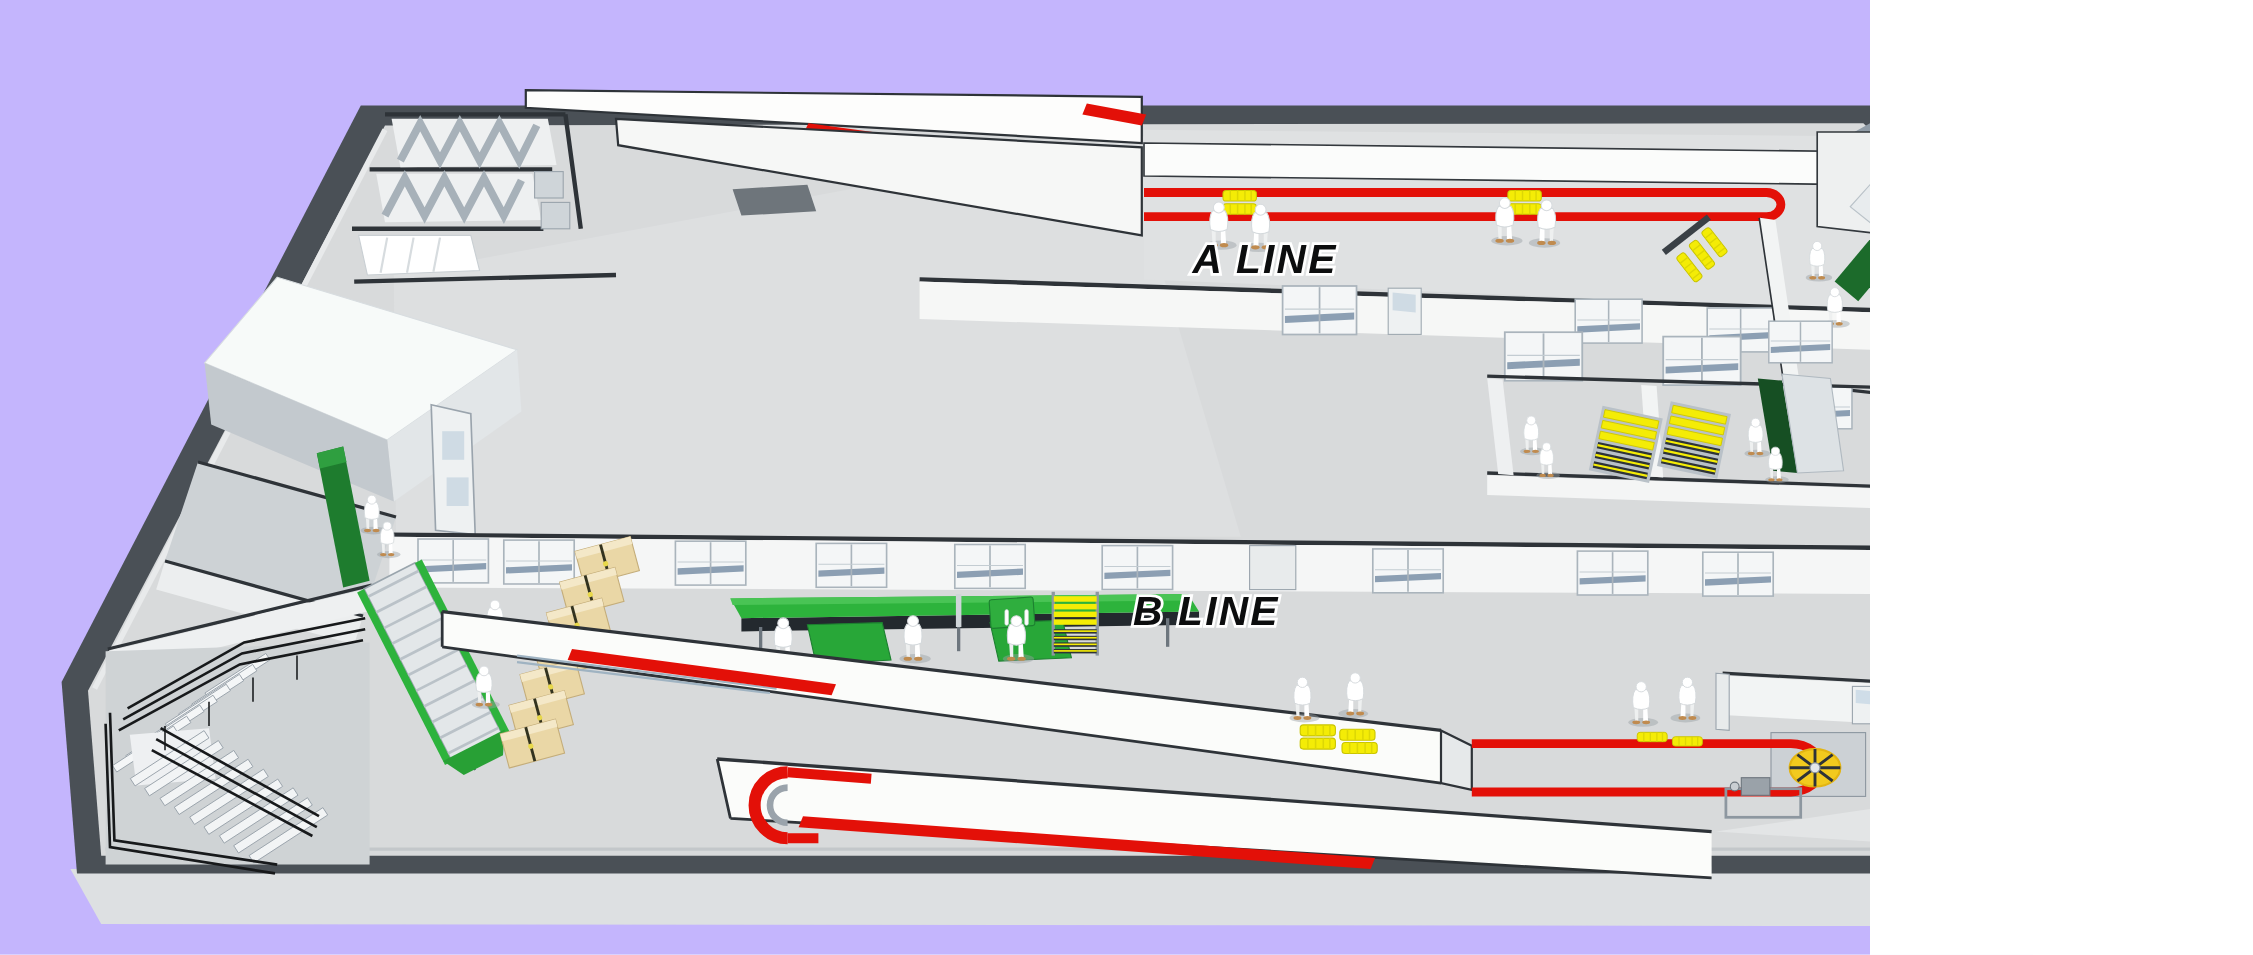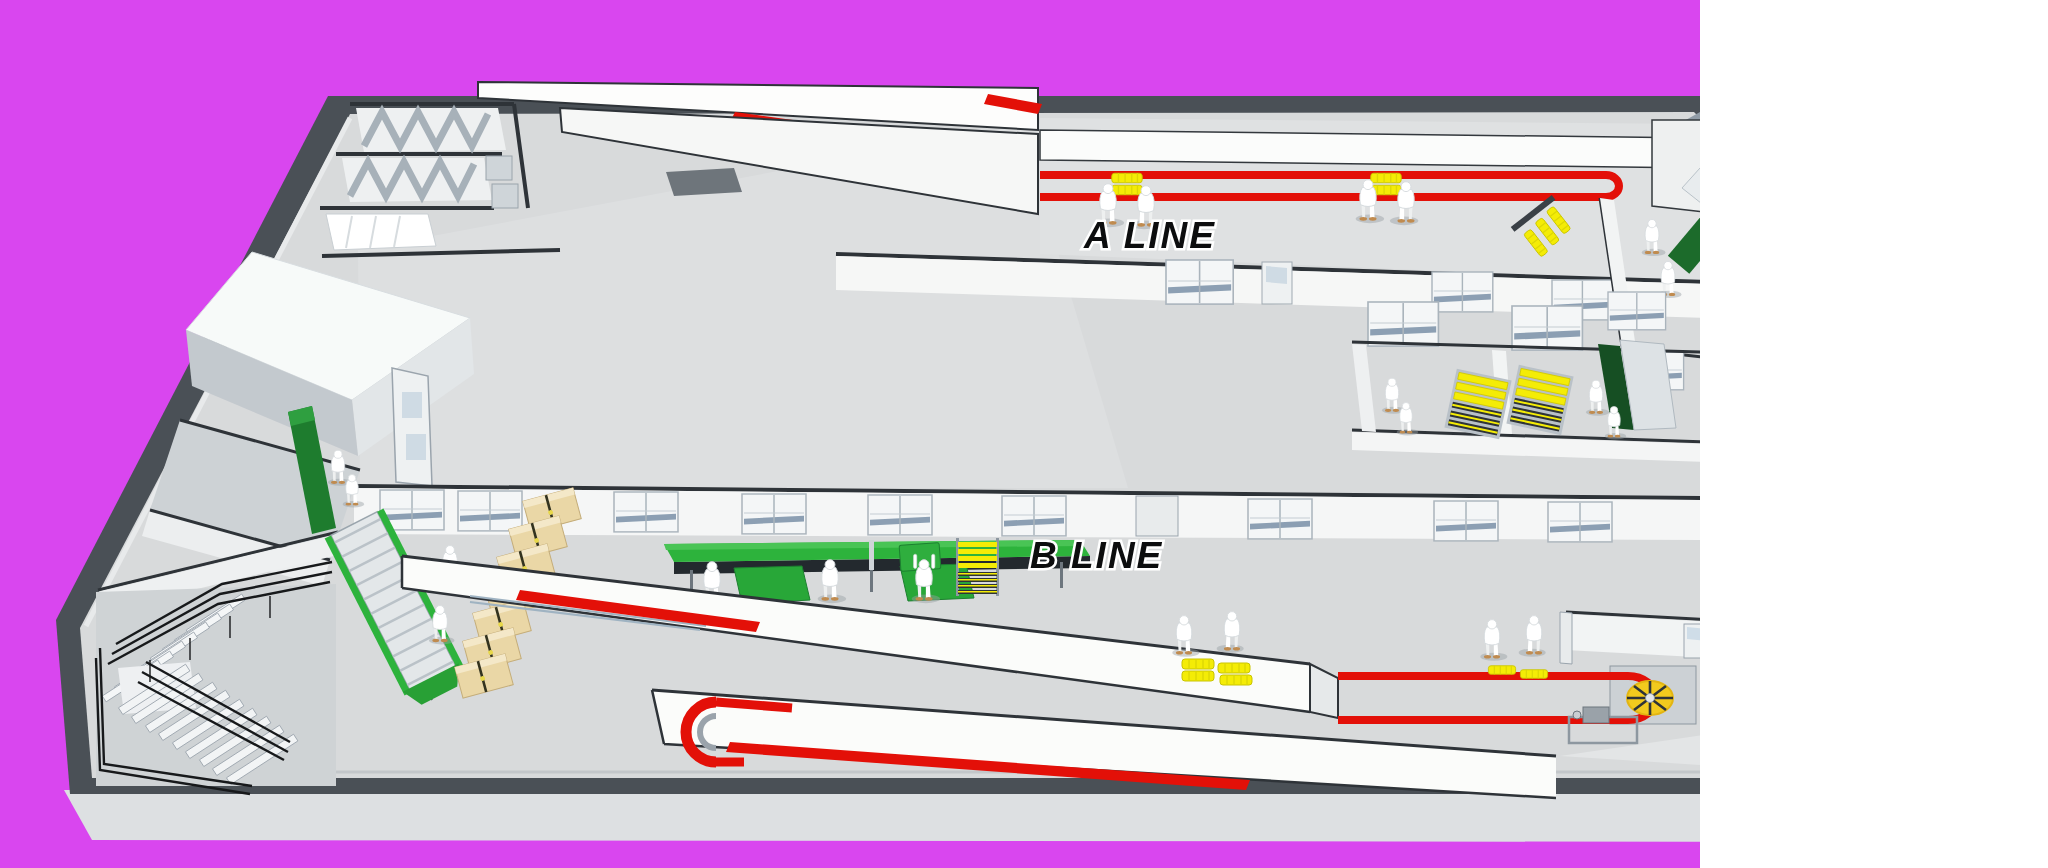--- a/index.html
+++ b/index.html
@@ -1,16 +1,16 @@
 <!DOCTYPE html>
 <html><head>
 <meta charset="utf-8">
 <style>
   html,body{margin:0;padding:0;background:#ffffff;}
-  .stage{position:relative;width:1700px;height:868px;background:#d946ef;overflow:hidden;
+  .stage{position:relative;width:1700px;height:868px;background:#c4b5fd;overflow:hidden;
          font-family:"Liberation Sans", sans-serif;}
   svg{display:block;width:2048px;height:868px;}
   .lineLabel{font-family:"Liberation Sans", sans-serif;font-style:italic;font-weight:900;
              font-size:37px;letter-spacing:2px;fill:#0c0d0e;
              paint-order:stroke;stroke:#ffffff;stroke-width:5px;}
   .dark{stroke:#2e3338;fill:none;}
 </style>
 </head>
 <body>
 

